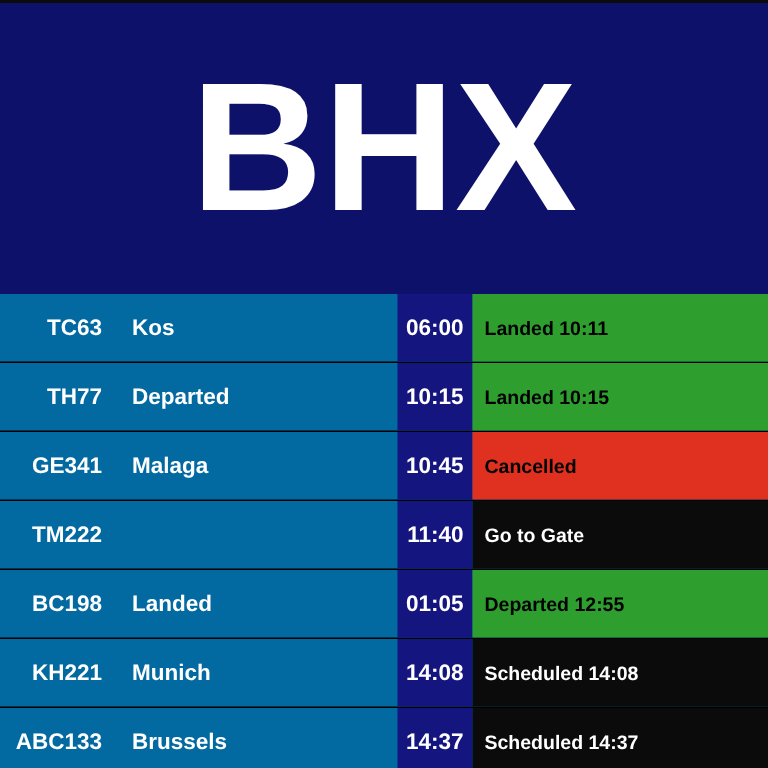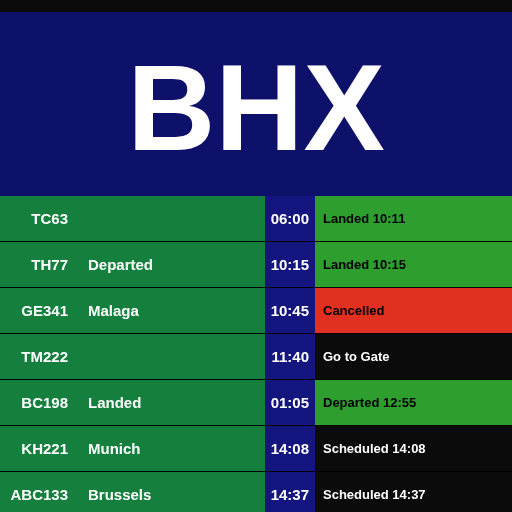--- a/index.html
+++ b/index.html
@@ -18,21 +18,21 @@
     height: 512px;
     overflow: hidden;
     font-family: "Liberation Sans", sans-serif;
     -webkit-font-smoothing: antialiased;
   }
 
   
   .header {
     position: absolute;
     left: 0;
-    top: 12px;
+    top: 2px;
     width: 512px;
     height: 196px;
     background: #0d1169;
     display: flex;
     align-items: center;
     justify-content: center;
     box-sizing: border-box;
   }
 
   .header-code {
@@ -50,21 +50,21 @@
     position: absolute;
     left: 0;
     top: 196px;
     width: 512px;
   }
 
   .row {
     position: relative;
     width: 512px;
     height: 46px;
-    background: #15803d;
+    background: #0369a1;
     border-bottom: 1px solid #000000;
     box-sizing: border-box;
   }
 
   .cell {
     position: absolute;
     top: 0;
     height: 45px;
     display: flex;
     align-items: center;
@@ -136,20 +136,21 @@
 
 <div id="board">
 
   <div class="header">
     <div class="header-code">BHX</div>
   </div>
 
   <div class="flights">
       <div class="row">
         <div class="cell cell-flight">TC63</div>
+        <div class="cell cell-destination">Kos</div>
         <div class="cell cell-time">06:00</div>
         <div class="cell cell-status status-ok">Landed 10:11</div>
       </div>
       <div class="row">
         <div class="cell cell-flight">TH77</div>
         <div class="cell cell-destination">Departed</div>
         <div class="cell cell-time">10:15</div>
         <div class="cell cell-status status-ok">Landed 10:15</div>
       </div>
       <div class="row">

